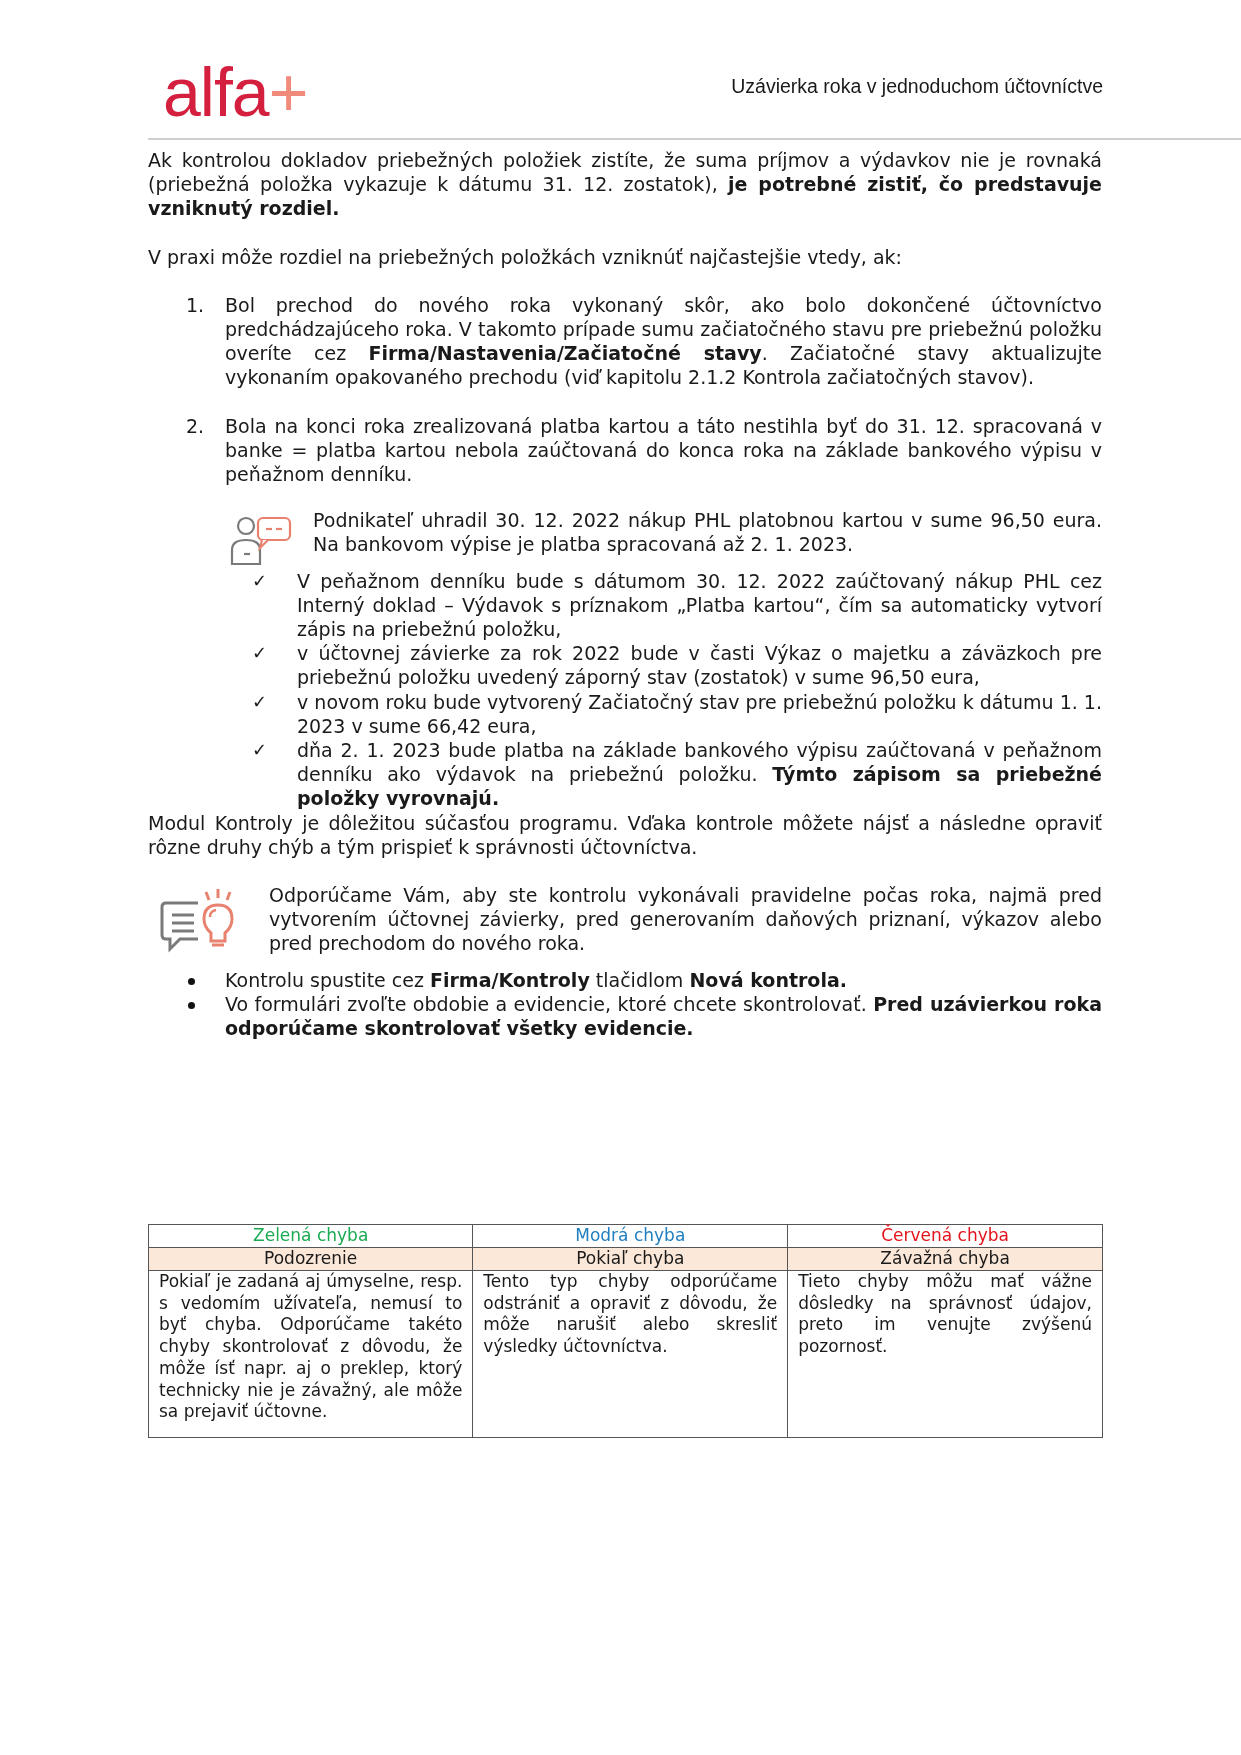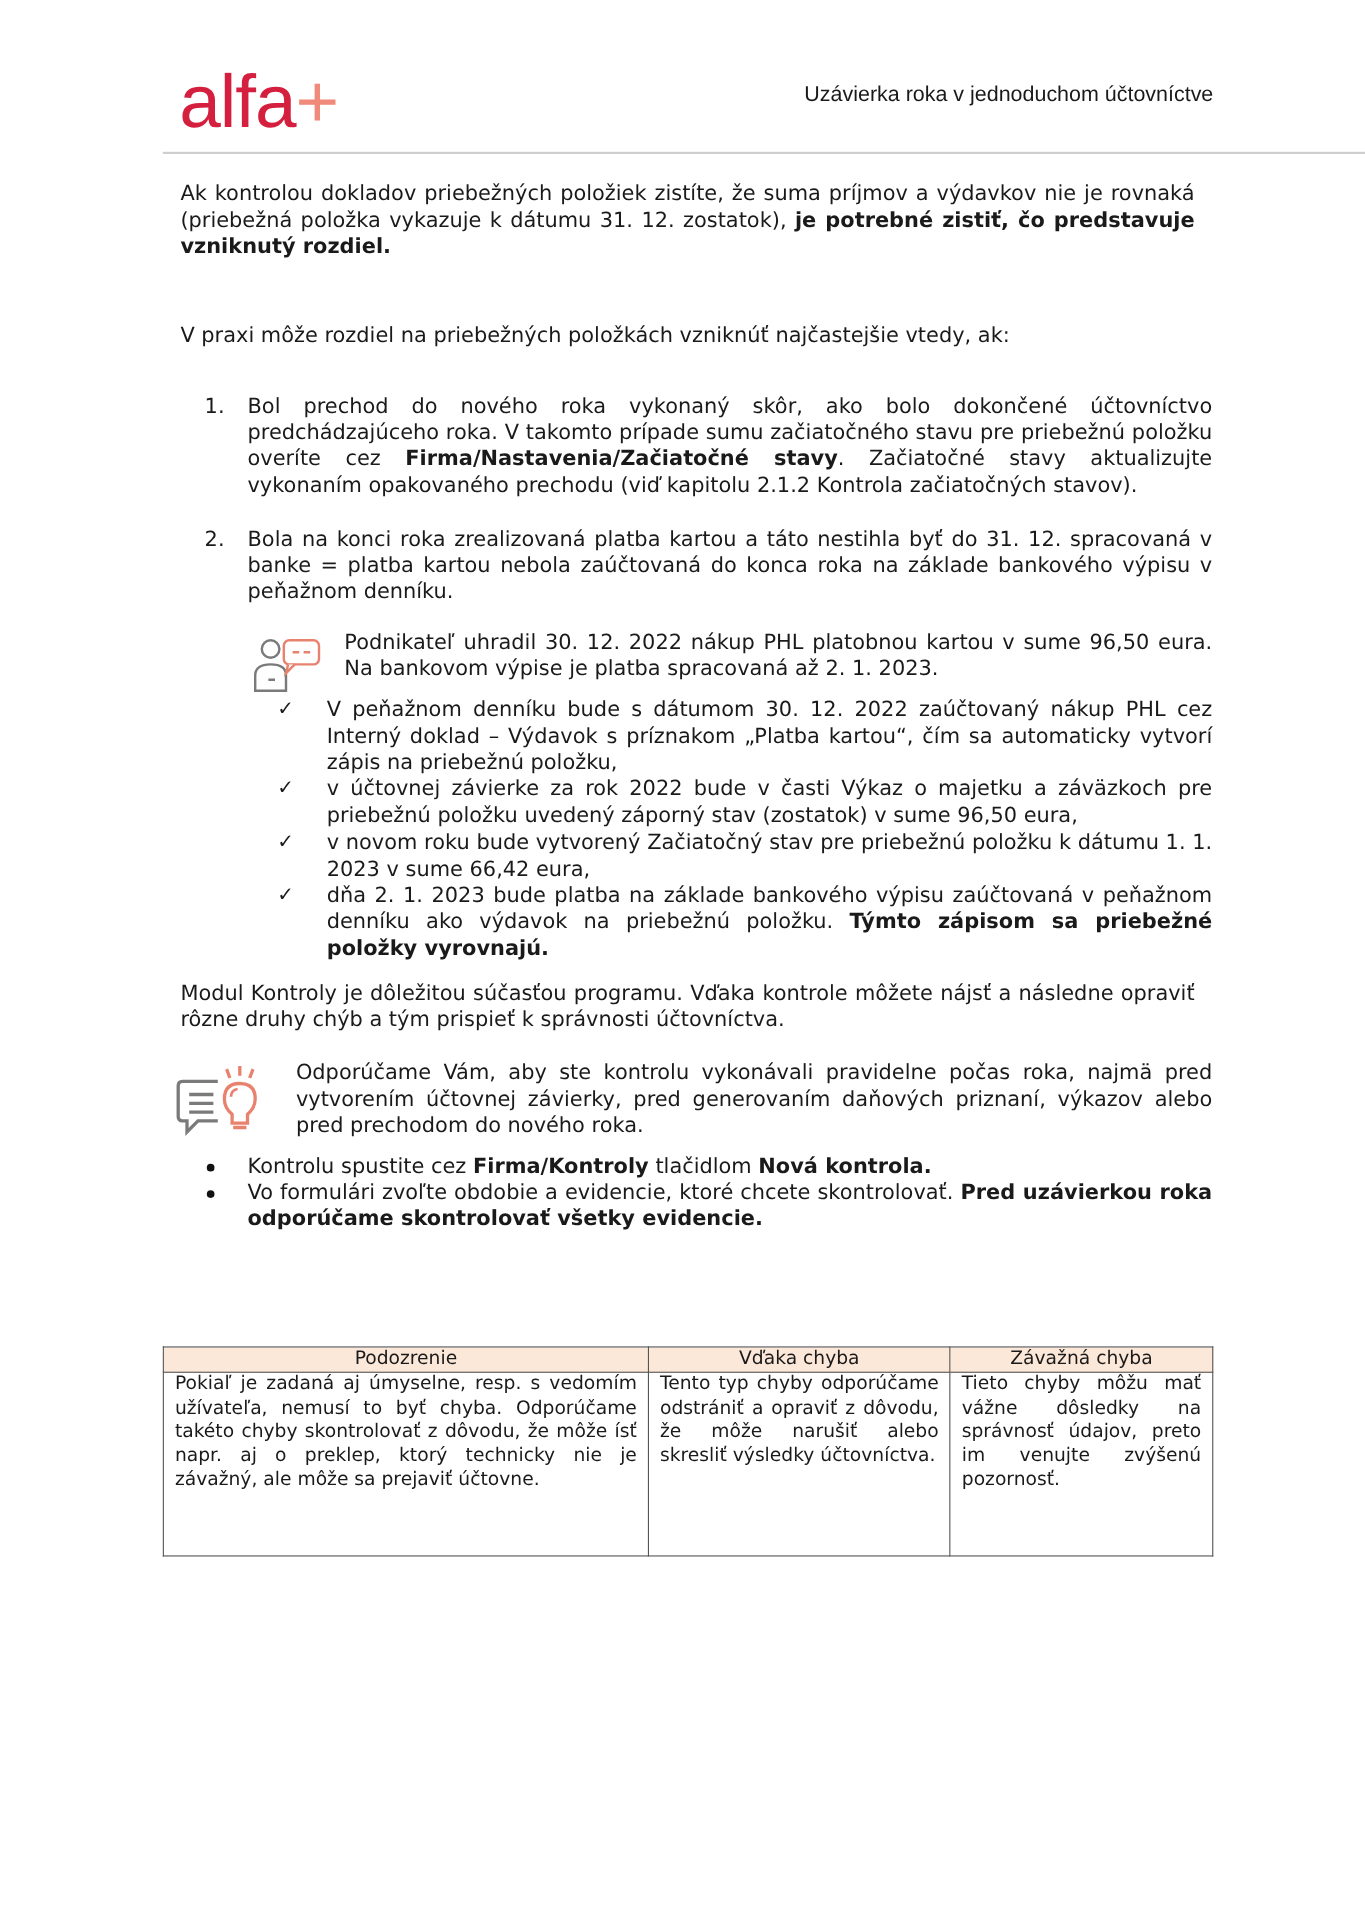--- a/index.html
+++ b/index.html
@@ -7,21 +7,21 @@
          font-family: "DejaVu Sans", sans-serif; color: #1a1a1a; }
   .page { position: absolute; left: 0; top: 0; width: 1241px; height: 1755px; }
   .logo { position: absolute; left: 163px; top: 58px; font-family: "Liberation Sans", sans-serif;
           font-size: 68px; color: #d41f3f; letter-spacing: -1px; line-height: 1; }
   .logo .plus { color: #f08a7a; font-weight: 300; }
   .header-title { position: absolute; right: 138px; top: 75px; font-size: 19.5px; color: #1a1a1a;
                   font-family: "Liberation Sans", sans-serif; }
   .header-rule { position: absolute; left: 148px; right: 0; top: 138px; height: 2px; background: #cfcfcf; }
 
   .content { position: absolute; left: 148px; width: 954px; top: 148px; font-size: 19px; line-height: 24.2px; }
-  .p { text-align: justify; margin: 16px; }
+  .p { text-align: justify; margin: 0; }
   b { font-weight: bold; }
   .gap1 { height: 24px; }
   .num-list { margin: 0; padding: 0; list-style: none; }
   .num-item { position: relative; padding-left: 77px; text-align: justify; }
   .num-item .num { position: absolute; left: 38px; top: 0; }
   .note { position: relative; padding-left: 165px; margin-top: 22px; text-align: justify; }
   .note-icon { position: absolute; left: 78px; top: 4px; width: 70px; height: 56px; }
   .check-list { margin-top: 12px; }
   .check-item { position: relative; padding-left: 149px; text-align: justify; }
   .check-item .chk { position: absolute; left: 104px; top: 0; font-size: 18px; }
@@ -108,23 +108,28 @@
     </div>
 
     <div class="bullets">
       <div class="bullet-item"><span class="dot"></span><span>Kontrolu spustite cez </span><b>Firma/Kontroly</b><span> tlačidlom </span><b>Nová kontrola.</b></div>
       <div class="bullet-item"><span class="dot"></span><span>Vo formulári zvoľte obdobie a evidencie, ktoré chcete skontrolovať. </span><b>Pred uzávierkou roka odporúčame skontrolovať všetky evidencie.</b></div>
     </div>
   </div>
 
   <table class="errors">
     <tbody>
+        <tr class="names">
+      <td style="width:34%;color:#1aab52">Zelená chyba</td>
+      <td style="width:33%;color:#1f7fc0">Modrá chyba</td>
+      <td style="width:33%;color:#e3141c">Červená chyba</td>
+    </tr>
     <tr class="types">
       <td>Podozrenie</td>
-      <td>Vďaka chyba</td>
+      <td>Pokiaľ chyba</td>
       <td>Závažná chyba</td>
     </tr>
     <tr class="desc">
       <td>Pokiaľ je zadaná aj úmyselne, resp. s vedomím užívateľa, nemusí to byť chyba. Odporúčame takéto chyby skontrolovať z dôvodu, že môže ísť napr. aj o preklep, ktorý technicky nie je závažný, ale môže sa prejaviť účtovne.</td>
       <td>Tento typ chyby odporúčame odstrániť a opraviť z dôvodu, že môže narušiť alebo skresliť výsledky účtovníctva.</td>
       <td>Tieto chyby môžu mať vážne dôsledky na správnosť údajov, preto im venujte zvýšenú pozornosť.</td>
     </tr>
   </tbody>
     </table>
 </div>

